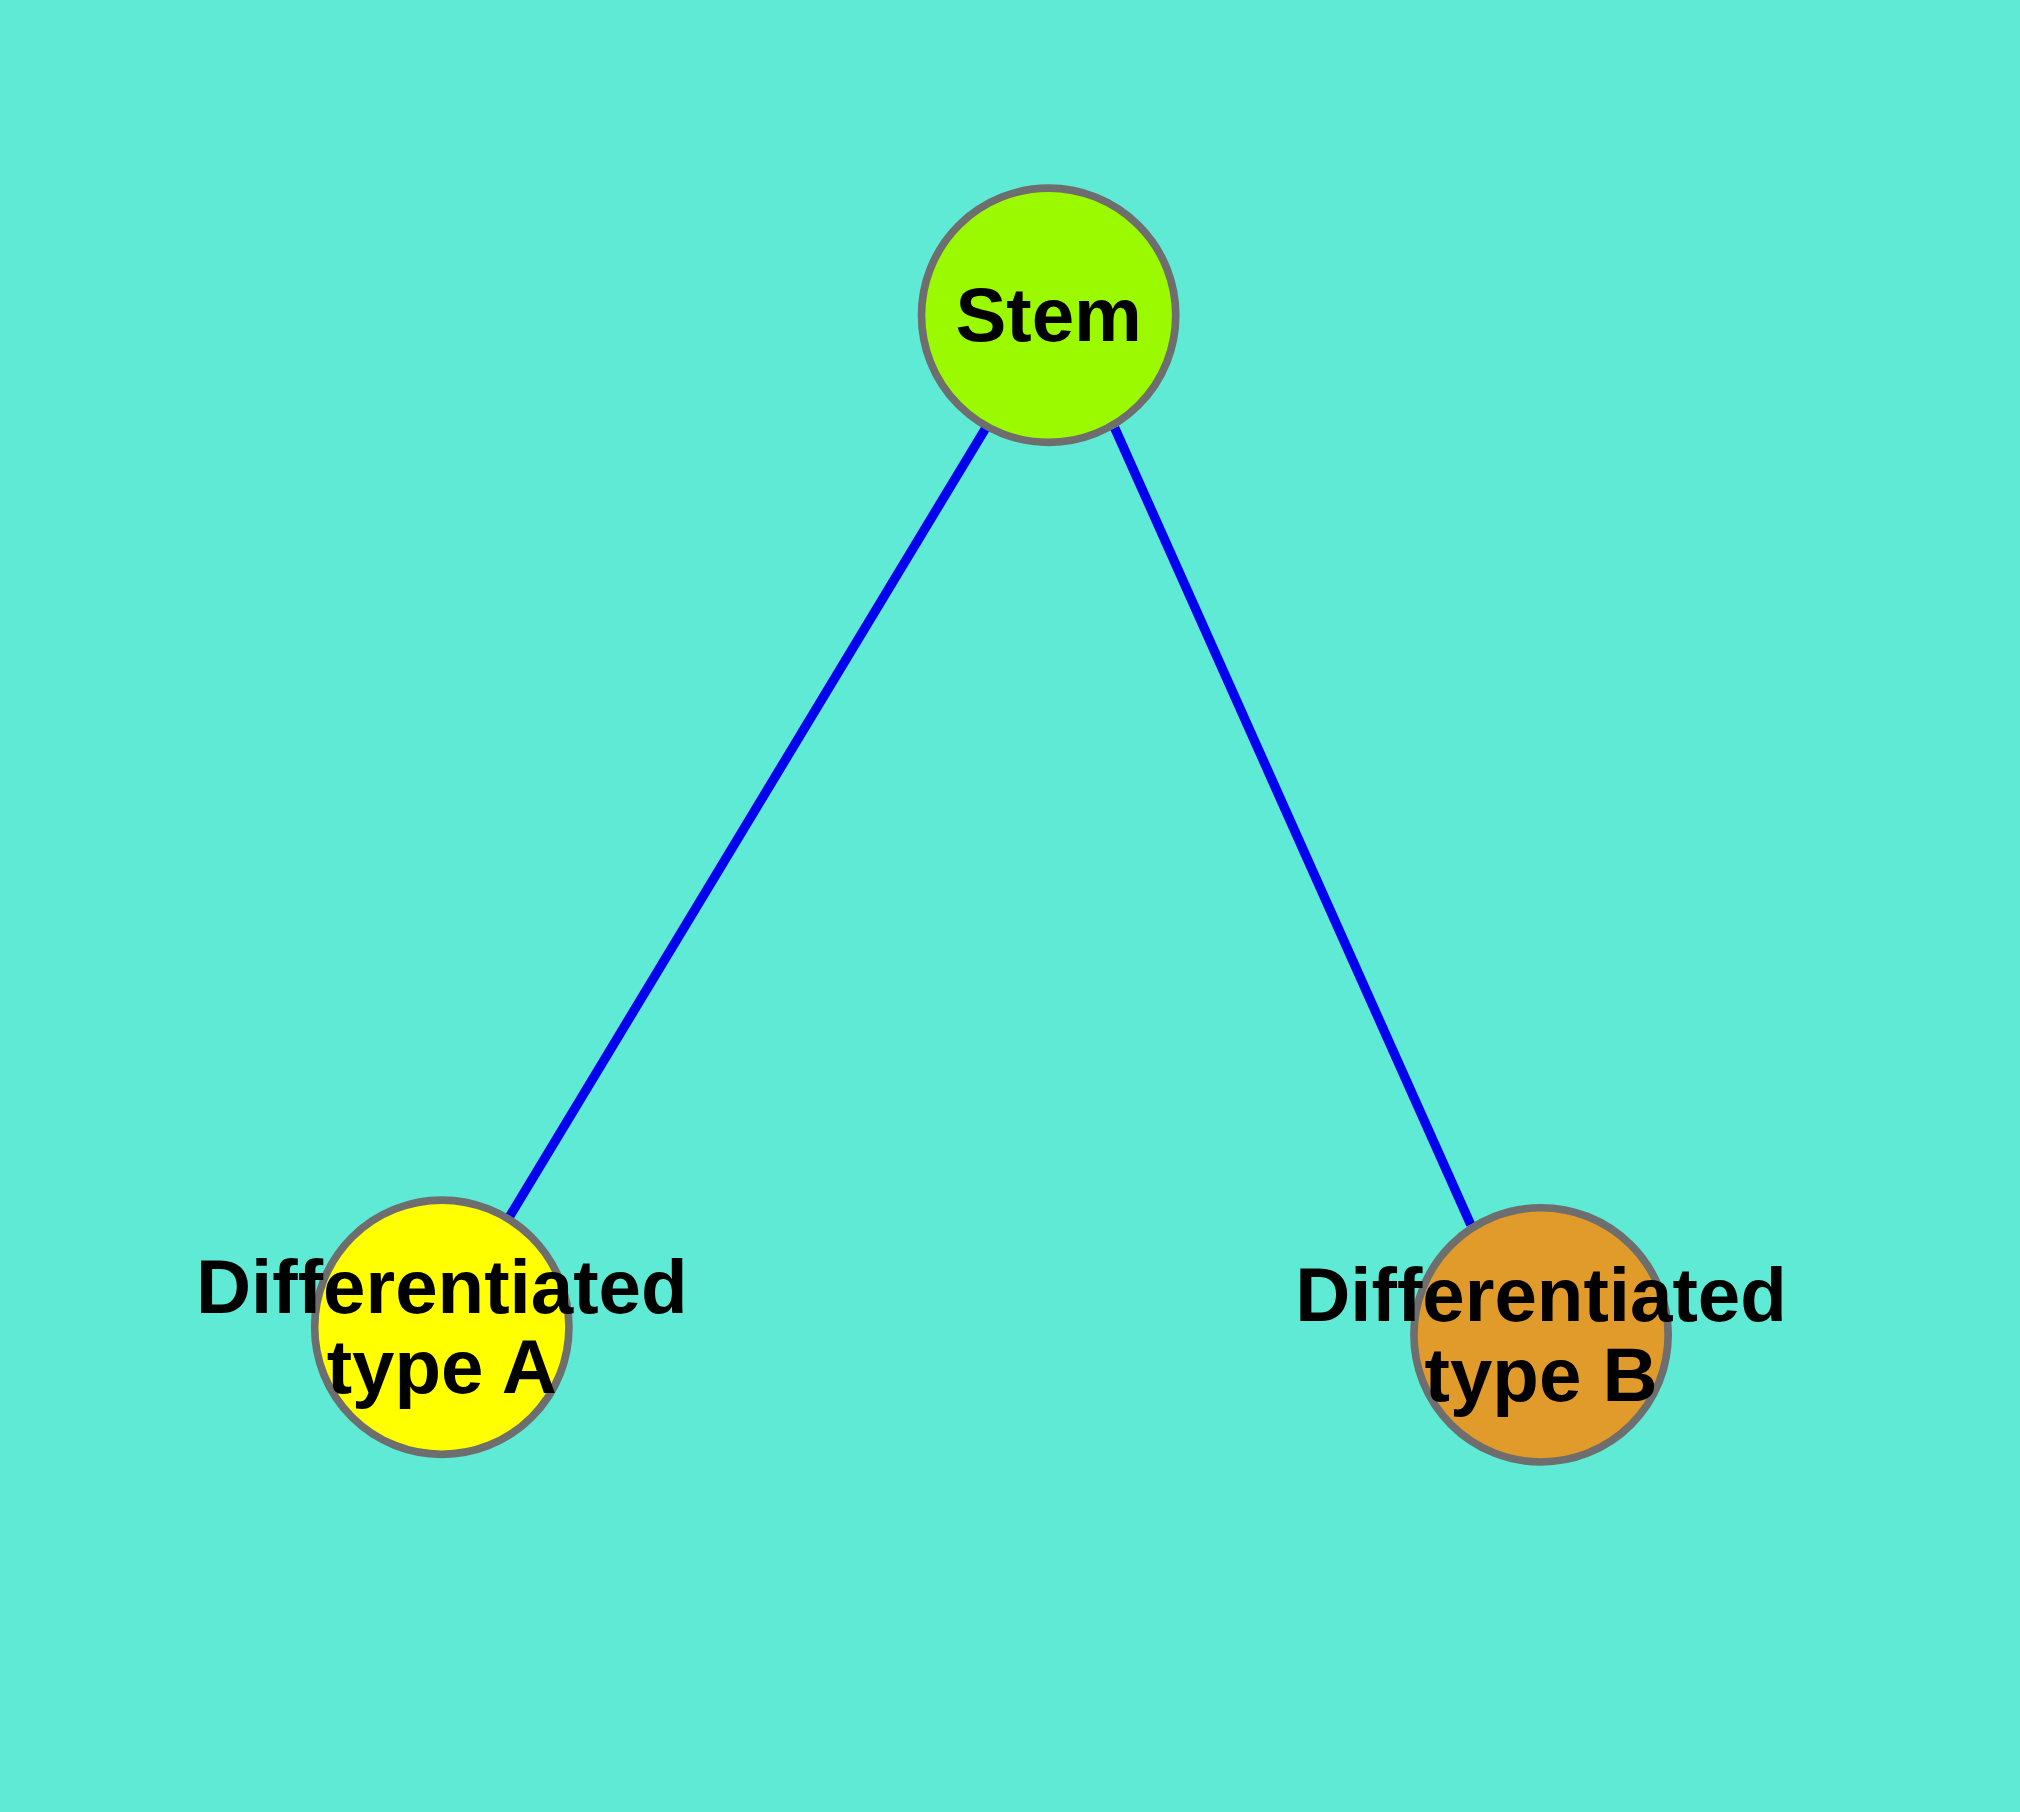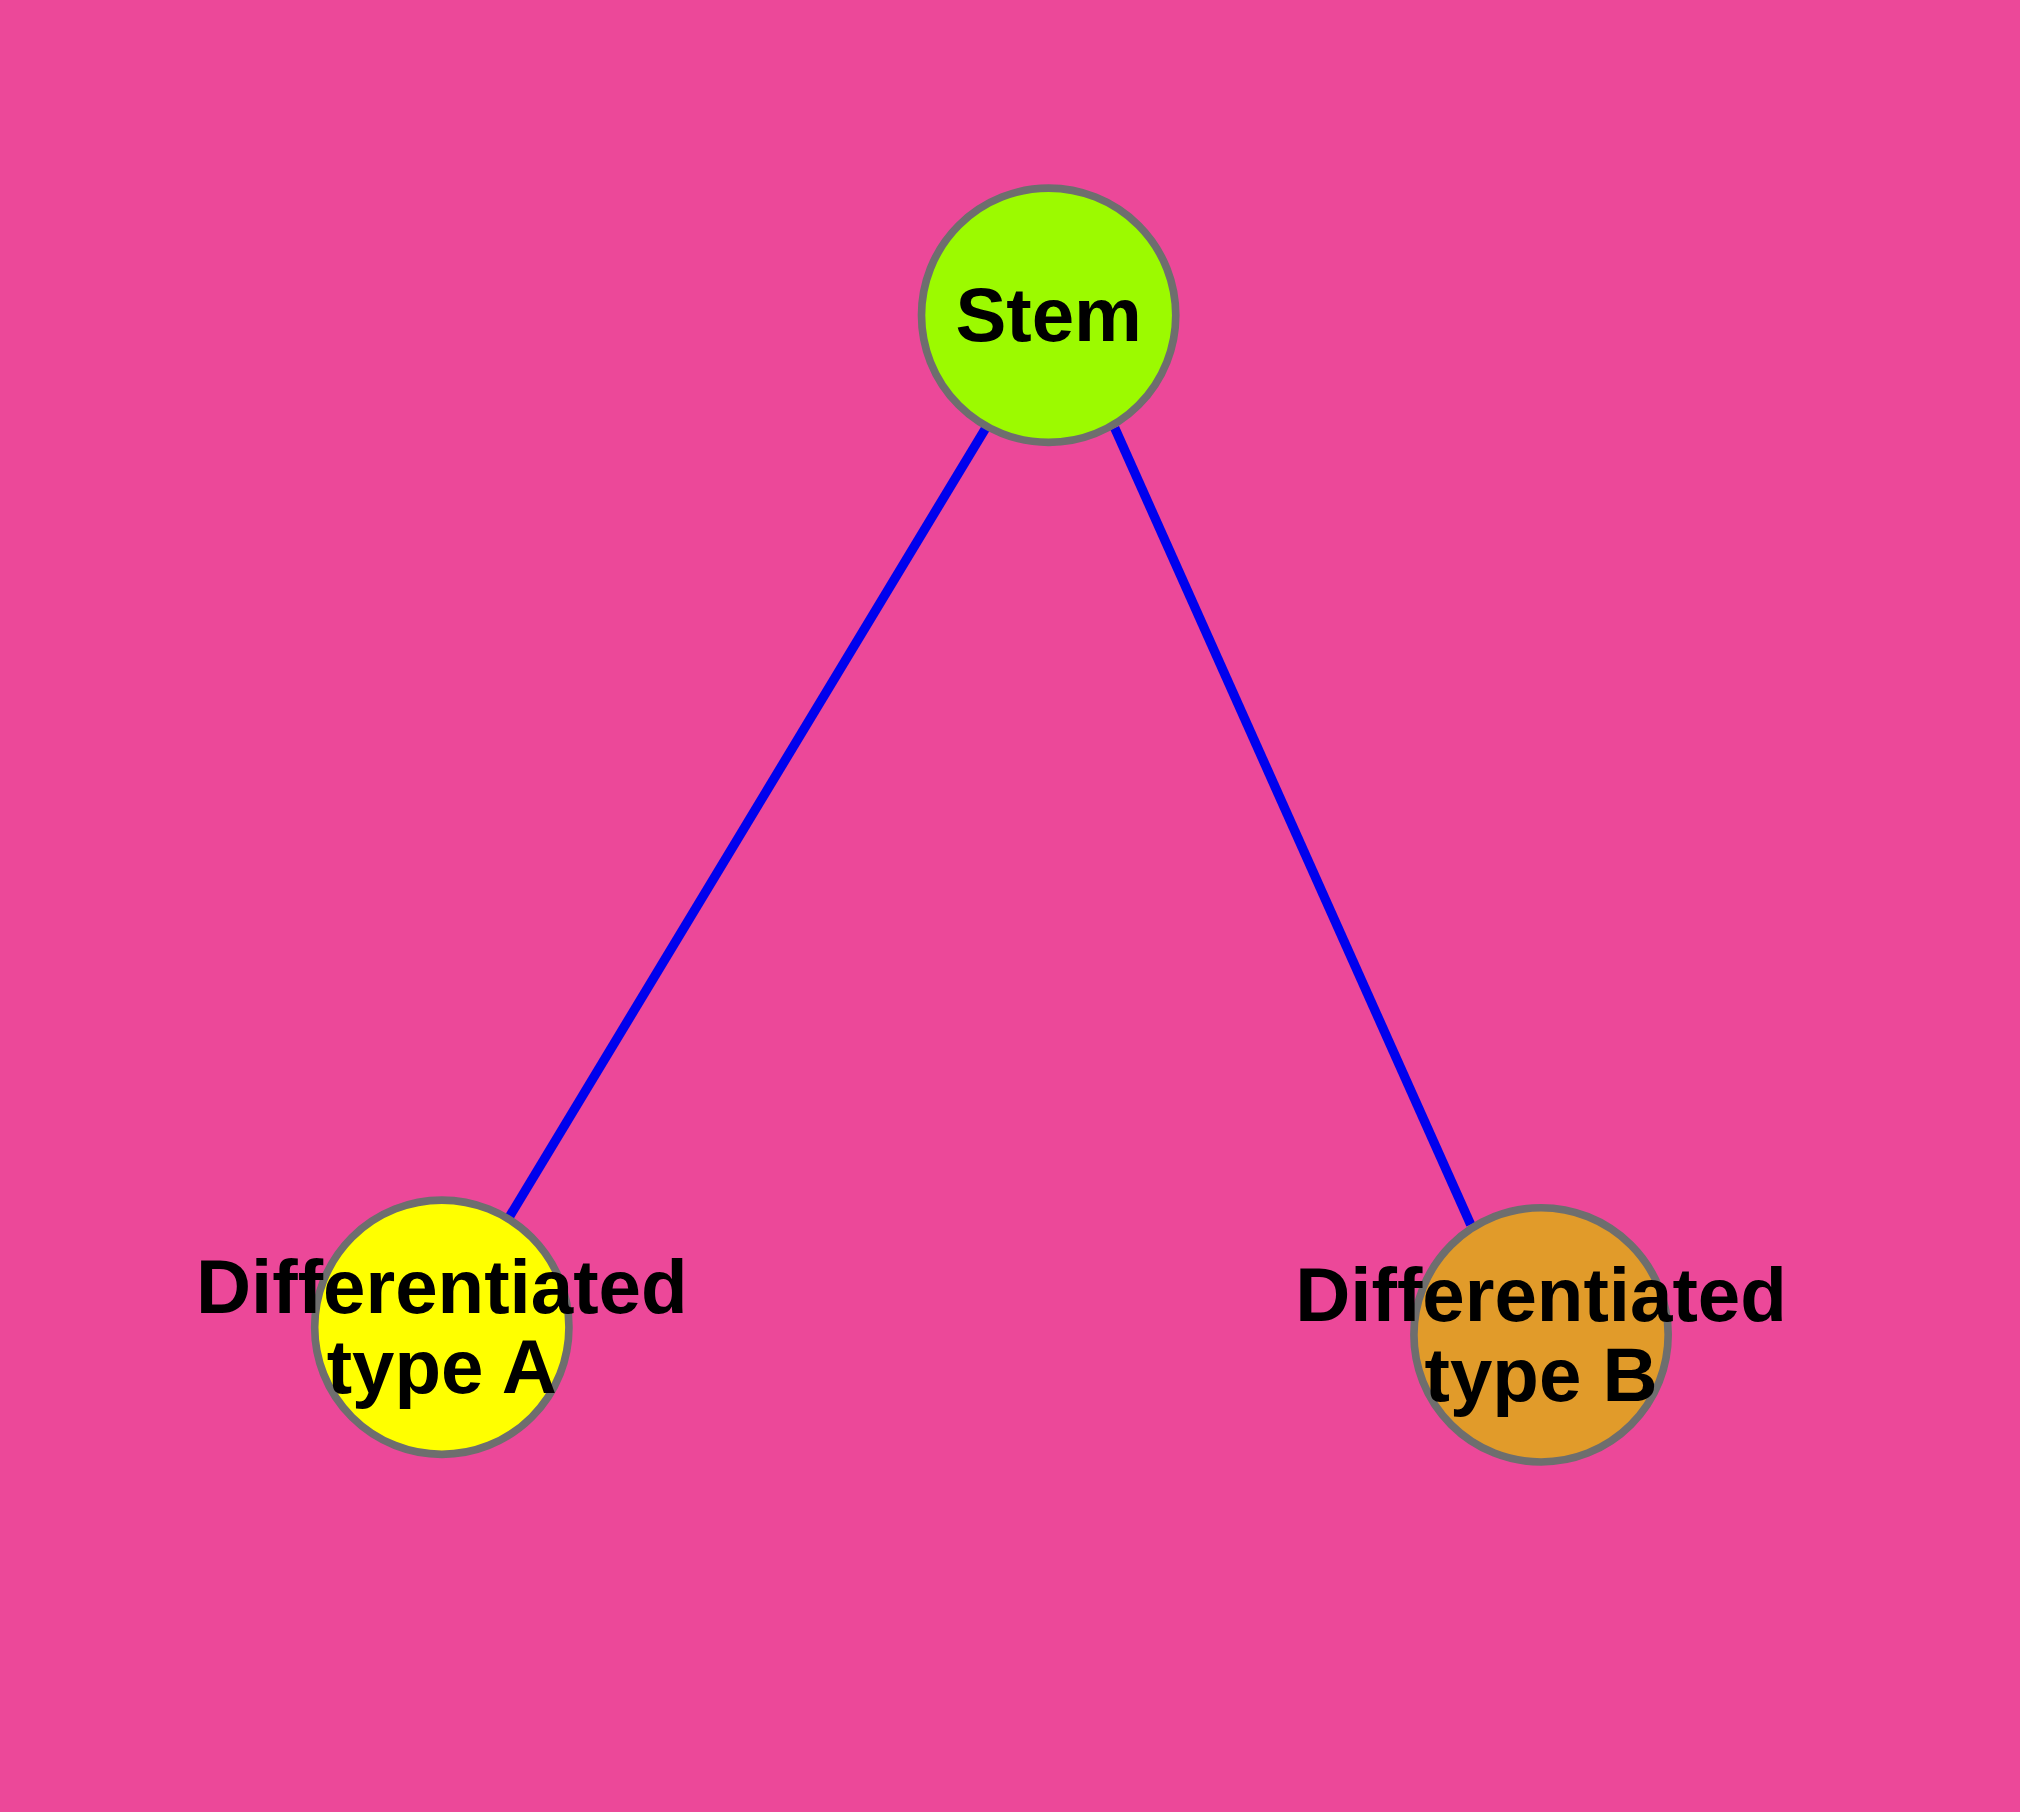--- a/index.html
+++ b/index.html
@@ -37,21 +37,21 @@
   .graph-edge {
     stroke: #0000ee;
     stroke-width: 11;
     fill: none;
     stroke-linecap: butt;
   }
 </style>
 </head>
 <body>
 
-<div id="canvas-root" style="background: #ec4899;">
+<div id="canvas-root" style="background: #5eead4;">
   <svg id="graph-svg" viewBox="0 0 2384 2138">
     <g id="edges-layer">
         <line class="graph-edge" x1="1164" y1="503" x2="600" y2="1437" stroke="#0000ee"></line>
         <line class="graph-edge" x1="1315" y1="505" x2="1735" y2="1445" stroke="#0000ee"></line>
       </g>
     <g id="nodes-layer">
         <circle class="node-circle" cx="1237" cy="372" r="150" fill="#9cfa00" stroke="#6e6e6e"></circle>
         <circle class="node-circle" cx="521" cy="1566" r="150" fill="#ffff00" stroke="#6e6e6e"></circle>
         <circle class="node-circle" cx="1818" cy="1575" r="150" fill="#e19b2a" stroke="#6e6e6e"></circle>
       </g>

